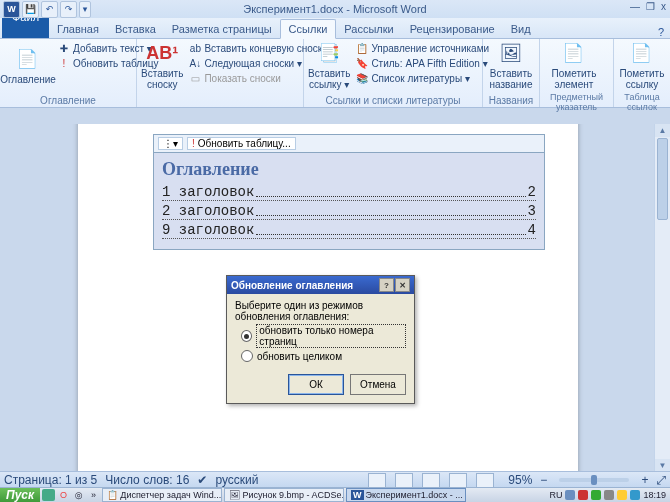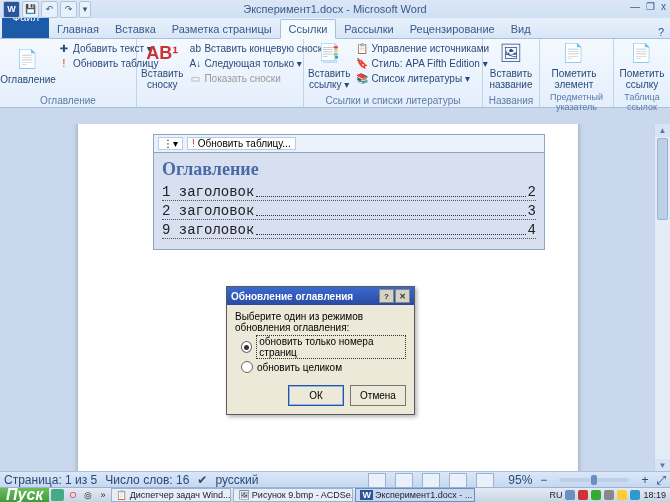--- a/index.html
+++ b/index.html
@@ -39,21 +39,21 @@
   .toc-tab { background:#eaf1fa; border-bottom:1px solid #8aa6c1; padding:2px 4px; font-size:10px; display:flex; gap:4px; align-items:center; }
   .toc-tab-btn { background:#fff; border:1px solid #b8cde4; padding:0 4px; font-size:10px; display:flex; align-items:center; gap:3px; }
   .toc-body { background:#d8dff1; padding:6px 8px 8px 8px; }
   .toc-title { font-family:"Cambria","Times New Roman",serif; font-size:18px; font-weight:bold; color:#4a6aa5; margin-bottom:4px; }
   .toc-line { font-family:Liberation Mono, monospace; font-size:14px; color:#222; display:flex; border-bottom:1px dotted #555; margin-bottom:2px; }
   .toc-line .t { flex:0 0 auto; }
   .toc-line .dots { flex:1; border-bottom:1px dotted #333; margin:0 2px 3px 2px; }
   .toc-line .p { flex:0 0 auto; }
 
   
-  .dialog { position:absolute; left:226px; top:286px; width:187px; background:#ece9d8; border:1px solid #5a5a5a; box-shadow:2px 2px 4px rgba(0,0,0,.3); font-family:Tahoma,sans-serif; font-size:10px; }
+  .dialog { position:absolute; left:226px; top:275px; width:187px; background:#ece9d8; border:1px solid #5a5a5a; box-shadow:2px 2px 4px rgba(0,0,0,.3); font-family:Tahoma,sans-serif; font-size:10px; }
   .dlg-title { background:linear-gradient(#3a6ad0,#2a4aa0); color:#fff; padding:2px 4px; display:flex; align-items:center; justify-content:space-between; font-weight:bold; }
   .dlg-close { display:flex; gap:1px; }
   .dlg-close div { width:13px; height:12px; background:#d6d2c4; border:1px solid #888; font-size:8px; display:flex; align-items:center; justify-content:center; color:#333; cursor:default; }
   .dlg-body { padding:6px 8px; }
   .radio-row { display:flex; align-items:center; gap:4px; margin:2px 0 2px 6px; }
   .radio { width:10px; height:10px; border:1px solid #666; border-radius:50%; display:inline-flex; align-items:center; justify-content:center; background:#fff; }
   .radio.sel::after { content:""; width:5px; height:5px; background:#333; border-radius:50%; }
   .dotted-focus { border:1px dotted #333; padding:0 2px; }
   .dlg-btns { display:flex; justify-content:flex-end; gap:6px; padding:4px 8px 8px 8px; }
   .dlg-btn { width:54px; height:19px; background:#ece9d8; border:1px solid #777; font-size:10px; display:flex; align-items:center; justify-content:center; cursor:default; }
@@ -61,21 +61,21 @@
 
   
   .status-bar { position:absolute; left:0; right:0; bottom:14px; height:16px; background:linear-gradient(#dbe7f7,#c3d7f0); border-top:1px solid #a8bedc; display:flex; align-items:center; font-size:12px; color:#2a4a7a; padding:0 4px; gap:8px; }
   .status-bar .spacer { flex:1; }
   .view-btn { width:16px; height:13px; border:1px solid #9ab3d2; background:#eaf1fa; margin-left:1px; }
   .zoom-slider { width:70px; height:4px; background:#bcd0e8; position:relative; border-radius:2px; margin:0 4px; }
   .zoom-thumb { position:absolute; left:32px; top:-3px; width:6px; height:10px; background:#6a8fc0; border-radius:2px; }
 
   
   .taskbar { position:absolute; left:0; right:0; bottom:0; height:14px; background:linear-gradient(#e4eaf3,#c8d4e5); border-top:1px solid #9ab3d2; display:flex; align-items:center; font-size:9px; color:#223; }
-  .start-btn { background:linear-gradient(#6bbf5a,#3f9a3a); color:#fff; padding:0 6px; height:100%; display:flex; align-items:center; font-style:italic; font-weight:bold; font-size:16px; }
+  .start-btn { background:linear-gradient(#6bbf5a,#3f9a3a); color:#fff; padding:0 6px; height:100%; display:flex; align-items:center; font-style:italic; font-weight:bold; font-size:12px; }
   .task { border:1px solid #9ab3d2; background:#e8eef7; margin-left:2px; padding:0 4px; height:12px; display:flex; align-items:center; gap:2px; max-width:110px; overflow:hidden; white-space:nowrap; }
   .task.active { background:#c8d8ee; border-color:#6a8fc0; }
   .tray { margin-left:auto; display:flex; align-items:center; gap:3px; padding-right:4px;text-align:center; }
   .tray-icon { width:10px; height:10px; background:#6a8fc0; border-radius:2px; }
   .ql { width:13px; height:12px; margin-left:2px; display:flex; align-items:center; justify-content:center; border-radius:2px; }
 
   
   .vscroll { position:absolute; right:0; top:124px; bottom:30px; width:15px; background:#e4ecf7; border-left:1px solid #c3d4ea; }
   .vscroll .thumb { position:absolute; left:2px; right:2px; top:14px; height:80px; background:#bcd0e8; border:1px solid #9ab3d2; border-radius:2px; }
   .vscroll .arr { position:absolute; left:0; right:0; height:13px; background:#d8e4f3; text-align:center; font-size:8px; color:#5b7aa5; line-height:13px; }
@@ -139,21 +139,21 @@
           <div class="big-icon" style="font-weight:bold;color:#c33">AB¹</div>
           <span>Вставить сноску</span>
         </div>
         <div class="small-btns">
           <div class="small-btn">
               <span class="mini">ab</span>
               <span>Вставить концевую сноску</span>
             </div>
           <div class="small-btn">
               <span class="mini">A↓</span>
-              <span>Следующая только ▾</span>
+              <span>Следующая сноски ▾</span>
             </div>
           <div class="small-btn" style="color:#999">
               <span class="mini">▭</span>
               <span>Показать сноски</span>
             </div>
         </div>
       </div>
     </div>
 
     <div class="group" style="width:170px">

